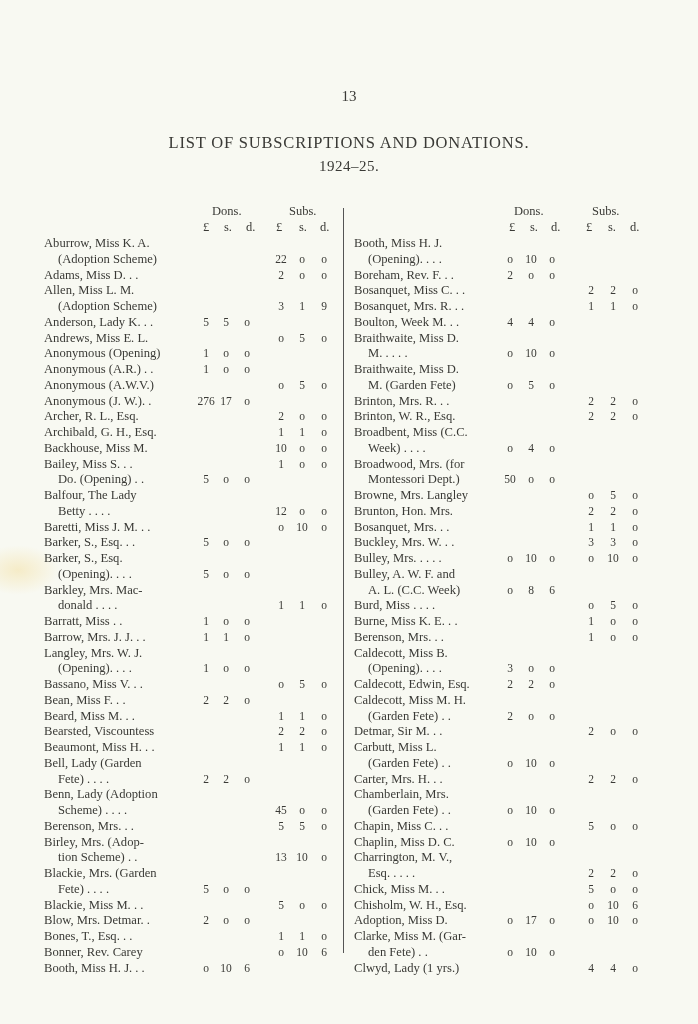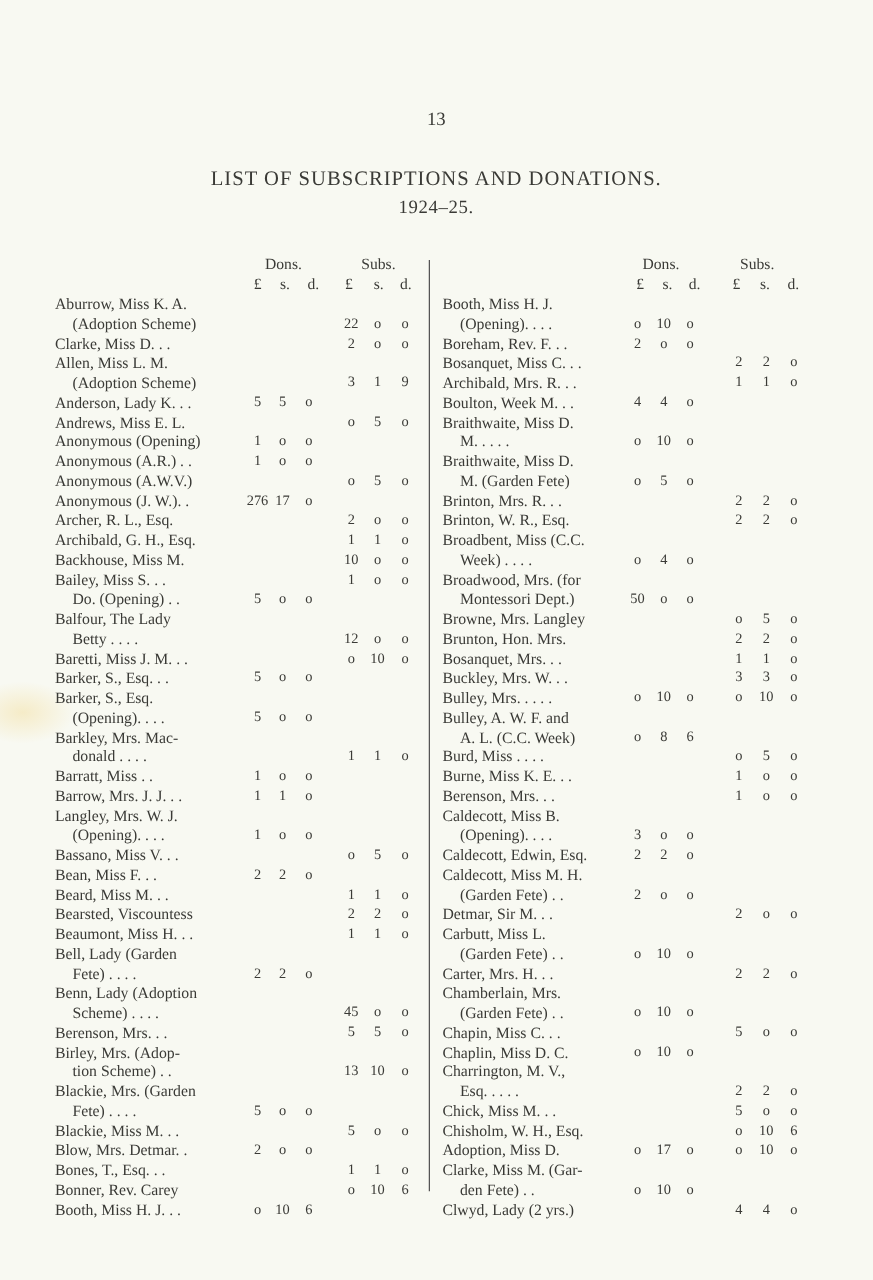--- a/index.html
+++ b/index.html
@@ -55,21 +55,21 @@
     <div class="row">
       <span class="name indent">(Adoption Scheme)</span>
       <span class="v" style="left: 152px;"></span>
       <span class="v" style="left: 172px;"></span>
       <span class="v" style="left: 193px;"></span>
       <span class="v" style="left: 227px;">22</span>
       <span class="v" style="left: 248px;">o</span>
       <span class="v" style="left: 270px;">o</span>
     </div>
     <div class="row">
-      <span class="name">Clarke, Miss D.     . .</span>
+      <span class="name">Adams, Miss D.     . .</span>
       <span class="v" style="left: 152px;"></span>
       <span class="v" style="left: 172px;"></span>
       <span class="v" style="left: 193px;"></span>
       <span class="v" style="left: 227px;">2</span>
       <span class="v" style="left: 248px;">o</span>
       <span class="v" style="left: 270px;">o</span>
     </div>
     <div class="row">
       <span class="name">Allen,  Miss  L.  M.</span>
       <span class="v" style="left: 152px;"></span>
@@ -509,21 +509,21 @@
     <div class="row">
       <span class="name">Bosanquet, Miss C. . .</span>
       <span class="v" style="left: 146px;"></span>
       <span class="v" style="left: 167px;"></span>
       <span class="v" style="left: 188px;"></span>
       <span class="v" style="left: 227px;">2</span>
       <span class="v" style="left: 249px;">2</span>
       <span class="v" style="left: 271px;">o</span>
     </div>
     <div class="row">
-      <span class="name">Archibald, Mrs. R. . .</span>
+      <span class="name">Bosanquet, Mrs. R. . .</span>
       <span class="v" style="left: 146px;"></span>
       <span class="v" style="left: 167px;"></span>
       <span class="v" style="left: 188px;"></span>
       <span class="v" style="left: 227px;">1</span>
       <span class="v" style="left: 249px;">1</span>
       <span class="v" style="left: 271px;">o</span>
     </div>
     <div class="row">
       <span class="name">Boulton, Week M.    . .</span>
       <span class="v" style="left: 146px;">4</span>
@@ -887,21 +887,21 @@
     <div class="row">
       <span class="name indent">den Fete)      . .</span>
       <span class="v" style="left: 146px;">o</span>
       <span class="v" style="left: 167px;">10</span>
       <span class="v" style="left: 188px;">o</span>
       <span class="v" style="left: 227px;"></span>
       <span class="v" style="left: 249px;"></span>
       <span class="v" style="left: 271px;"></span>
     </div>
     <div class="row">
-      <span class="name">Clwyd, Lady (2 yrs.)</span>
+      <span class="name">Clwyd, Lady (1 yrs.)</span>
       <span class="v" style="left: 146px;"></span>
       <span class="v" style="left: 167px;"></span>
       <span class="v" style="left: 188px;"></span>
       <span class="v" style="left: 227px;">4</span>
       <span class="v" style="left: 249px;">4</span>
       <span class="v" style="left: 271px;">o</span>
     </div>
   </div>
 
 </body></html>

